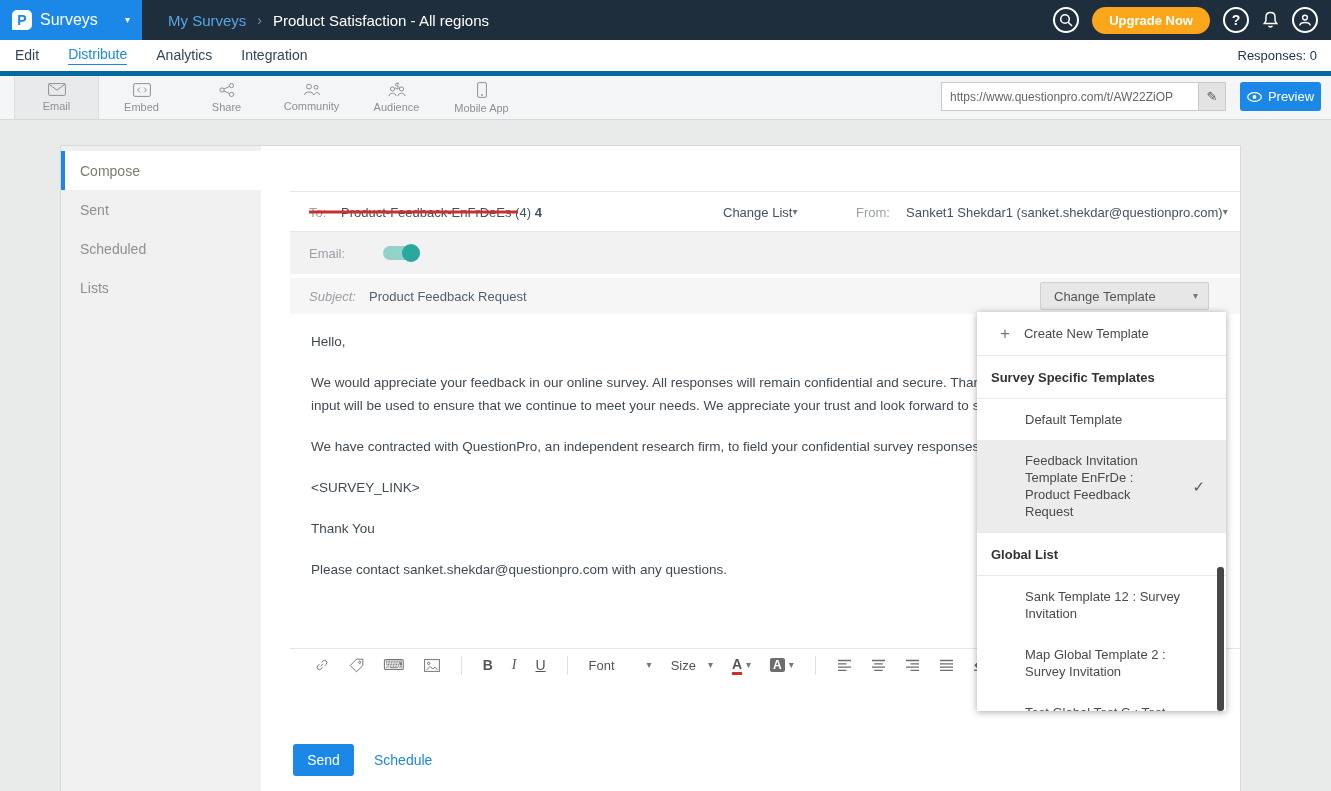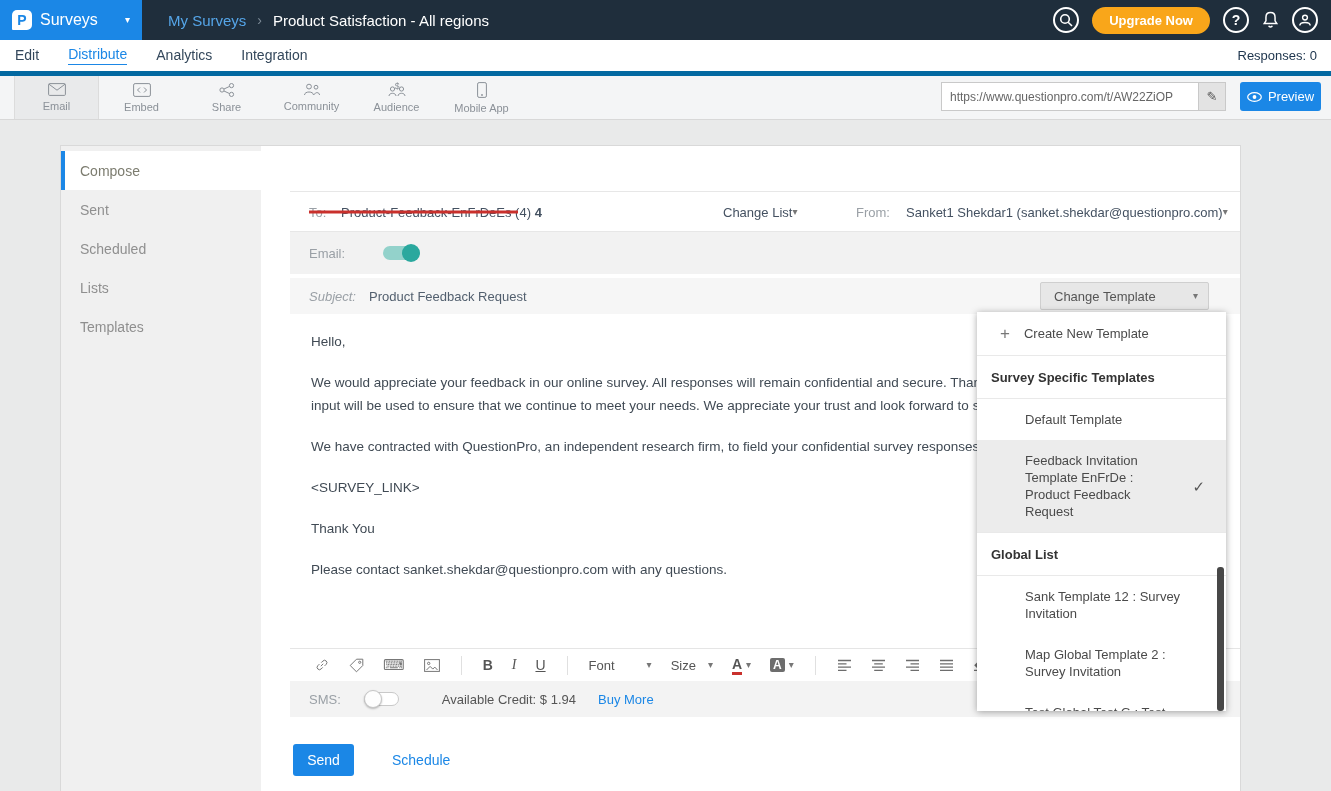--- a/index.html
+++ b/index.html
@@ -109,21 +109,21 @@
   .u { text-decoration:underline; font-size:14px; }
   .swatch { background:#6d6d6d; color:#fff; border-radius:2px; padding:0 3px; font-size:12px; }
 
   .row-sms { position:absolute; left:29px; right:0; top:535px; height:36px; background:#f3f3f3;
              display:flex; align-items:center; }
   .row-sms .lbl { margin-left:19px; }
   .row-sms .toggle { margin-left:23px; }
   .credit { margin-left:43px; color:#555; }
   .buy-more { margin-left:22px; color:#1b87e6; cursor:pointer; }
 
-  .actions { position:absolute; left:32px; top:598px; display:flex; align-items:center; gap:38px; }
+  .actions { position:absolute; left:32px; top:598px; display:flex; align-items:center; gap:20px; }
   .send-btn { width:61px; height:32px; background:#1b87e6; border-radius:3px; color:#fff; font-size:14px;
               display:flex; align-items:center; justify-content:center; cursor:pointer; }
   .schedule-link { color:#1b87e6; font-size:14px; cursor:pointer; }
 
   
   .menu { position:absolute; left:977px; top:312px; width:249px; height:399px; background:#fff;
           box-shadow:0 1px 7px rgba(0,0,0,.35); z-index:20; overflow:hidden; }
   .menu-create { height:44px; display:flex; align-items:center; border-bottom:1px solid #e9e9e9;
                  color:#4a4a4a; cursor:pointer; }
   .menu-plus { margin:0 14px 0 23px; font-size:17px; color:#777; }
@@ -249,21 +249,20 @@
   <span>Preview</span>
 </div>
 
 <div class="card">
 
   <div class="sidebar">
     <div class="side-item active">Compose</div>
     <div class="side-item">Sent</div>
     <div class="side-item">Scheduled</div>
     <div class="side-item">Lists</div>
-    <div class="side-item">Templates</div>
   </div>
 
   <div class="form">
 
     <div class="row-to">
       <span class="lbl" style="left:19px">To:</span>
       <span class="val" style="left:51px">
         <span>Product-Feedback-EnFrDeEs (4)</span>
         <b>4</b>
       </span>
@@ -377,28 +376,20 @@
           </svg>
       </span>
       <span class="ebtn">
         <svg width="15" height="13" viewBox="0 0 15 13">
             <path d="M7 1.5h7M7 4.8h7M7 8.1h7M1 11.4h13" stroke="#6d6d6d" stroke-width="1.3"></path>
             <path d="M1.2 3.3 4.2 6.3 1.2 9.3z" fill="#6d6d6d"></path>
           </svg>
       </span>
     </div>
 
-    <div class="row-sms">
-      <span class="lbl">SMS:</span>
-      <span class="toggle off">
-          <span class="knob"></span>
-        </span>
-      <span class="credit">Available Credit: $ 1.94</span>
-      <span class="buy-more">Buy More</span>
-    </div>
 
     <div class="actions">
       <span class="send-btn">Send</span>
       <span class="schedule-link">Schedule</span>
     </div>
 
   </div>
 </div>
 
 <div class="menu">

